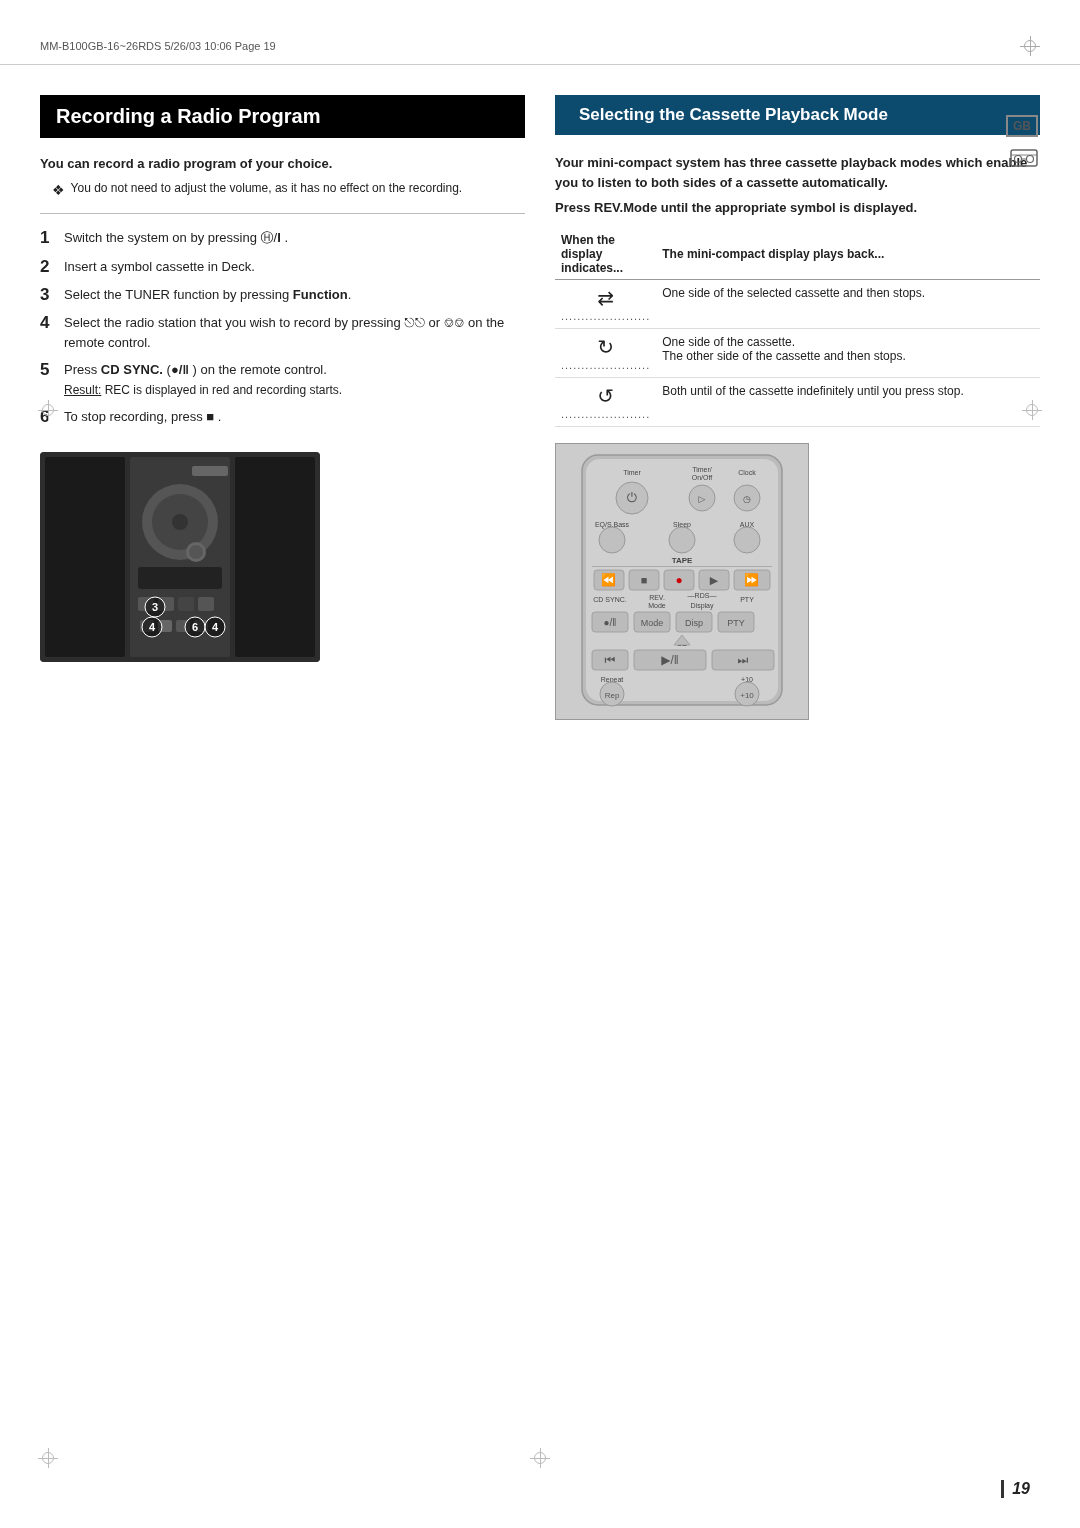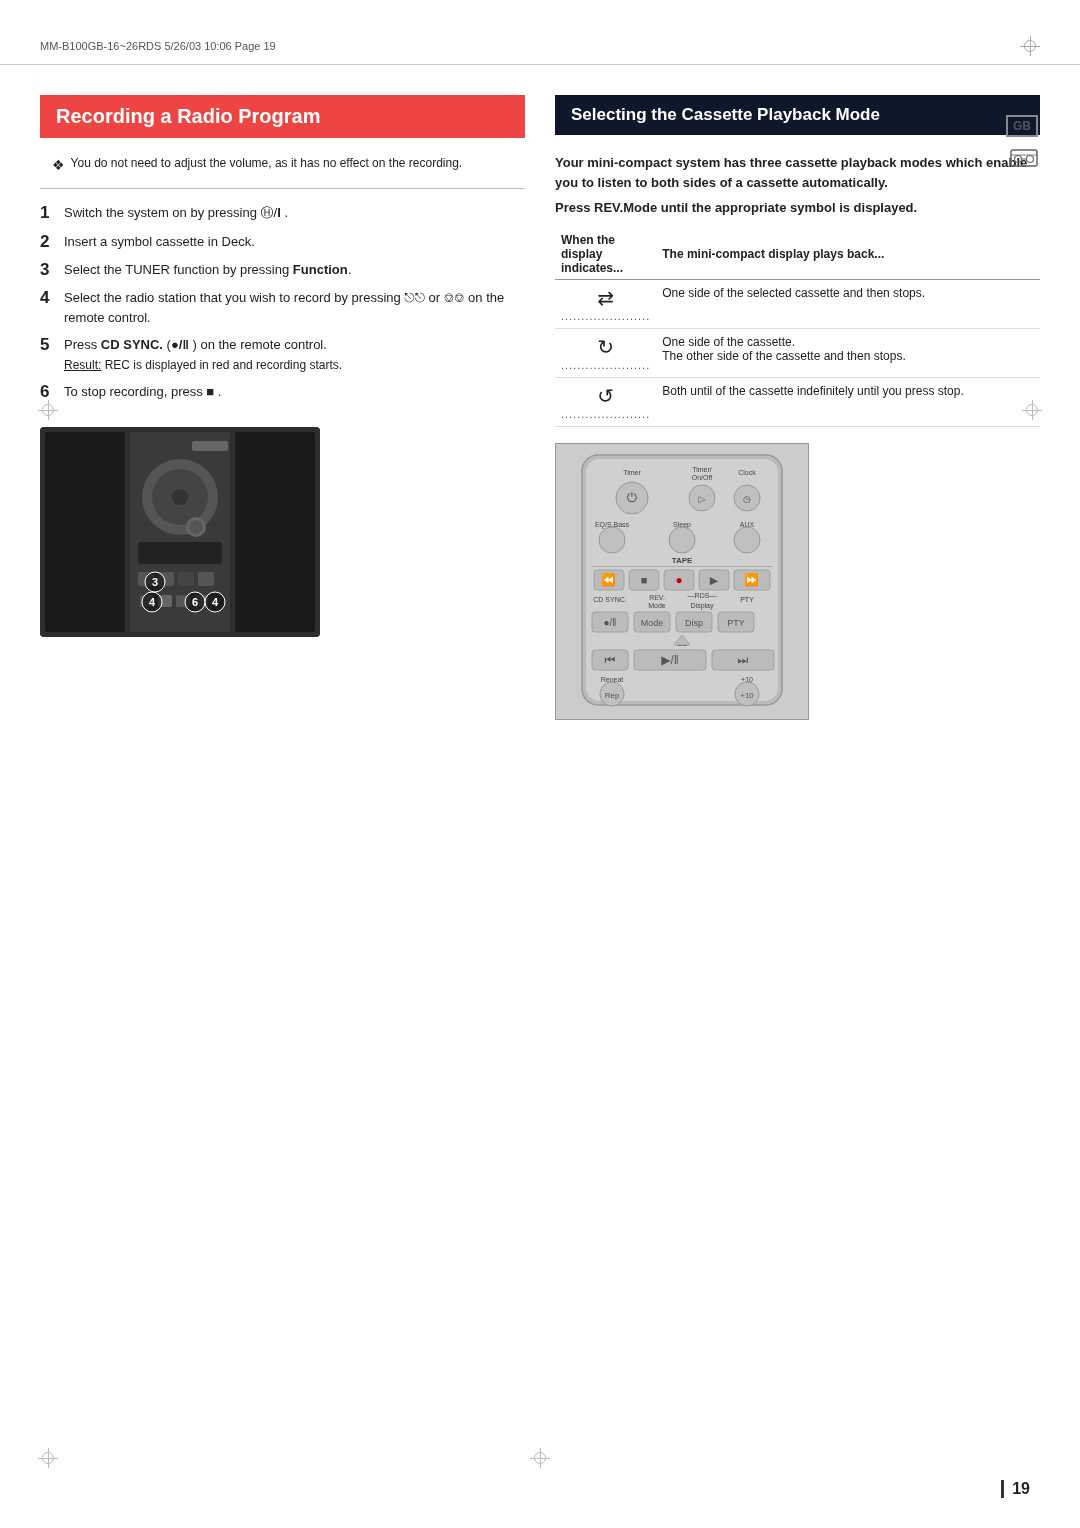--- a/index.html
+++ b/index.html
@@ -37,34 +37,34 @@
       min-width: 0;
     }
 
     .right-column {
       flex: 1;
       min-width: 0;
     }
 
     
     .section-header-black {
-      background: #ef4444;
+      background: #000000;
       color: #fff;
       font-size: 20px;
       font-weight: bold;
       padding: 10px 16px;
       margin-bottom: 18px;
     }
 
     .section-header-dark {
-      background: #0f172a;
+      background: #0c4a6e;
       color: #fff;
       font-size: 17px;
       font-weight: bold;
-      padding: 10px 16px;
+      padding: 10px 24px;
       margin-bottom: 18px;
     }
 
     
     .gb-badge {
       position: absolute;
       right: 42px;
       top: 115px;
       border: 2px solid #888;
       padding: 2px 5px;
@@ -192,20 +192,21 @@
 
     
     .page-number-bar {
       position: absolute;
       bottom: 30px;
       right: 50px;
       font-size: 16px;
       font-weight: bold;
       border-left: 3px solid #333;
       padding-left: 8px;
+      font-style: italic;
     }
 
     
     .stereo-unit {
       width: 280px;
       height: 210px;
       background: linear-gradient(135deg, #3a3a3a 0%, #555 50%, #3a3a3a 100%);
       border-radius: 4px;
       display: flex;
       align-items: center;
@@ -238,20 +239,21 @@
     <line x1="1" y1="7" x2="27" y2="7" stroke="#666" stroke-width="0.8"></line>
     <line x1="11.5" y1="11" x2="16.5" y2="11" stroke="#666" stroke-width="1"></line>
   </svg>
 </div>
 
 <div class="page-content">
 
   <div class="left-column">
     <div class="section-header-black">Recording a Radio Program</div>
 
+    <p class="intro-bold">You can record a radio program of your choice.</p>
 
     <div class="bullet-item">
       <span class="bullet-sym">❖</span>
       <span>You do not need to adjust the volume, as it has no effect on the recording.</span>
     </div>
 
     <hr class="section-divider">
 
     <div class="steps-list">
 

